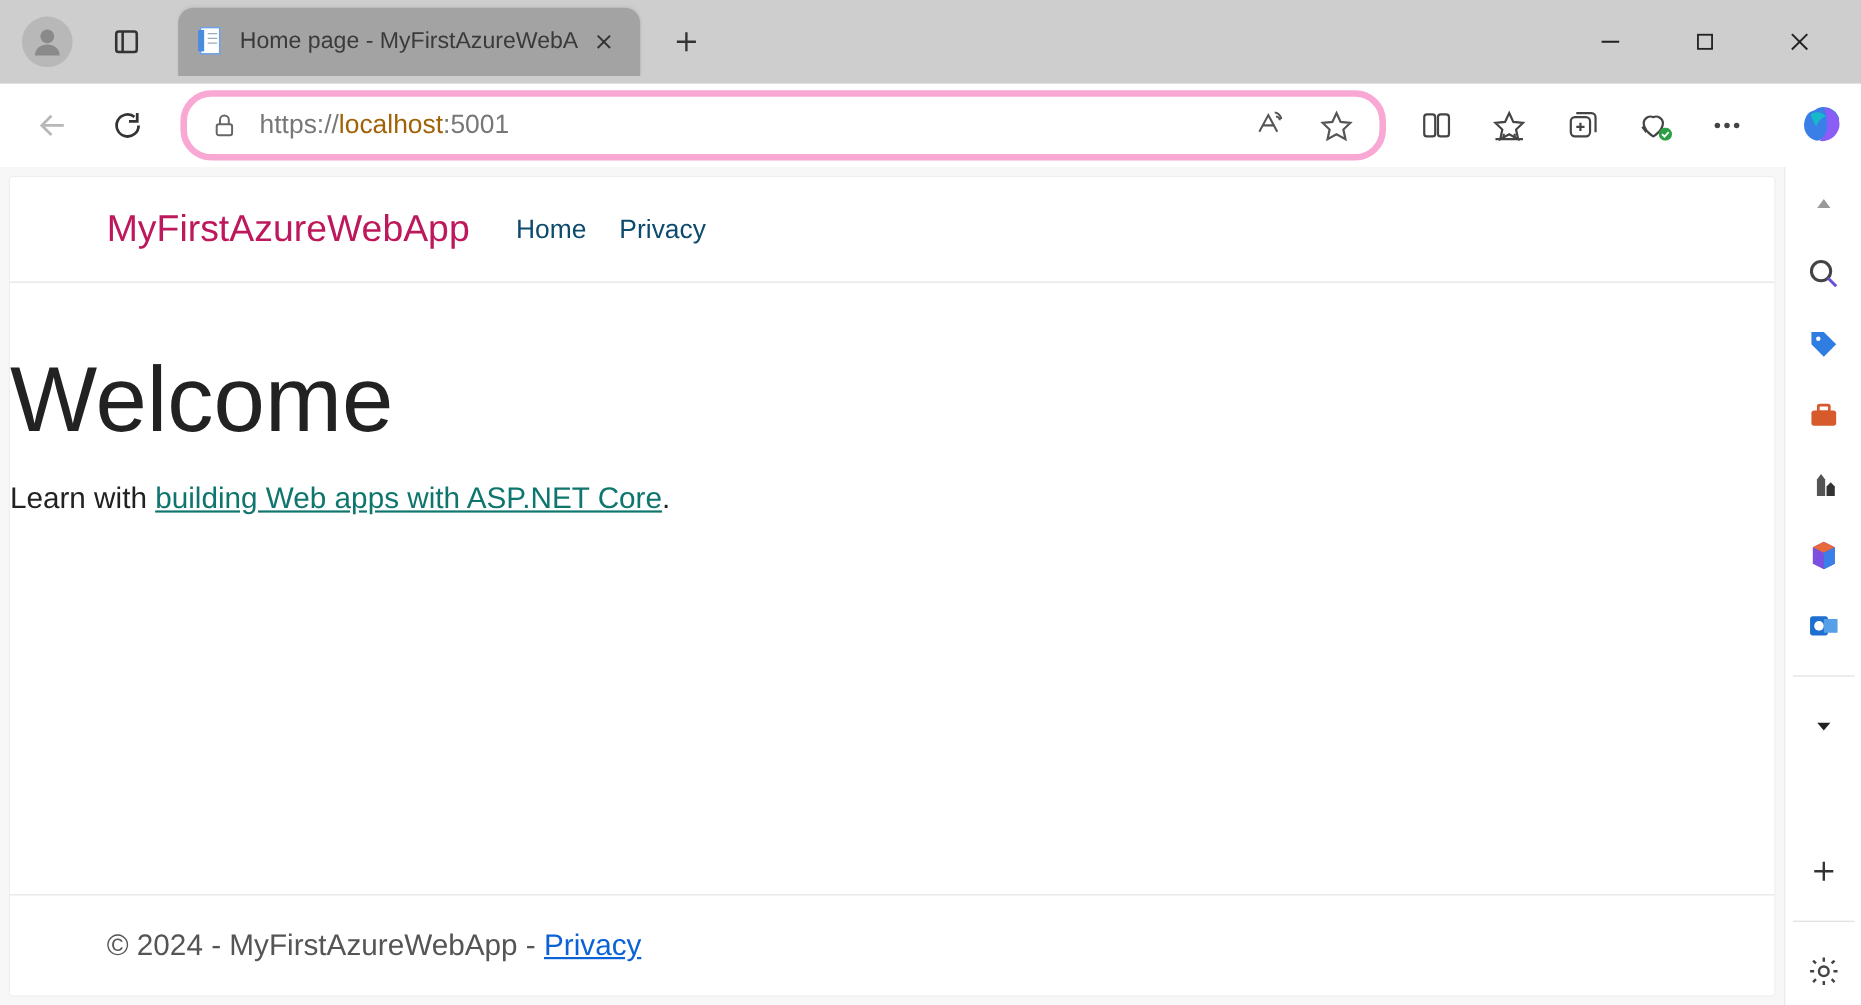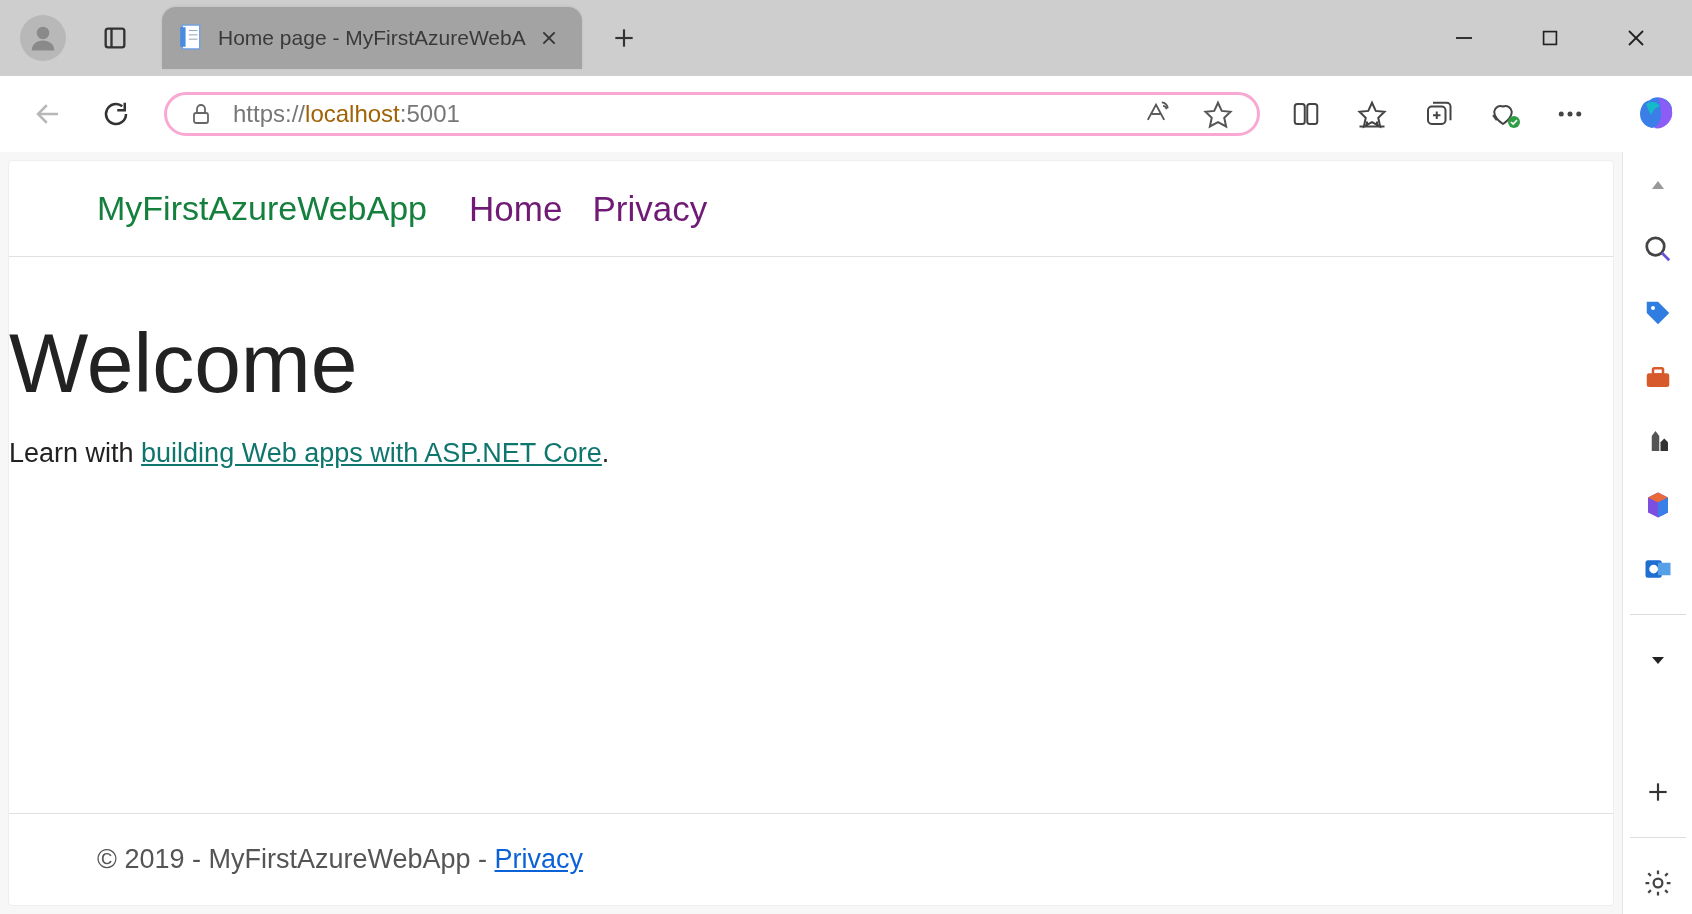--- a/index.html
+++ b/index.html
@@ -89,22 +89,22 @@
     }
     .nav-btn {
       width: 44px; height:44px;
       display:flex; align-items:center; justify-content:center;
       color:#333;
       margin: 0 12px;
     }
     .nav-btn.disabled { opacity: .35; }
     .addrbar {
       flex: 1;
-      height: 44px;
-      border: 3px solid #f9a8d4;
+      height: 64px;
+      border: 6px solid #f9a8d4;
       border-radius: 28px;
       display:flex;
       align-items:center;
       padding: 0 22px;
       margin: 0 14px;
       background:#fff;
     }
     .lock-icon { width:26px; color:#555; margin-right:18px; display:flex;}
     .url {
       font-size: 24px;
@@ -147,27 +147,27 @@
     .navbar {
       height: 96px;
       border-bottom:1px solid #e1e1e1;
       display:flex;
       align-items:center;
       padding: 0 88px;
       gap: 30px;
     }
     .brand {
       font-size: 34px;
-      color: #15803d;
+      color: #be185d;
       font-weight: 400;
       margin-right: 12px;
     }
     .navlink {
-      font-size: 35px;
-      color:#701a75;
+      font-size: 24px;
+      color:#0c4a6e;
       cursor:pointer;
     }
     .hero {
       padding-top: 58px;
     }
     .hero h1 {
       font-size: 84px;
       font-weight: 300;
       color:#222;
     }
@@ -360,21 +360,21 @@
         <span class="navlink">Privacy</span>
       </div>
       <div class="hero">
         <h1>Welcome</h1>
         <p>
           <span>Learn with </span><a href="#">building Web apps with ASP.NET Core</a><span>.</span>
         </p>
       </div>
       <div style="flex:1"></div>
       <div class="footer">
-        <span>© 2019 - MyFirstAzureWebApp - </span><a href="#">Privacy</a>
+        <span>© 2024 - MyFirstAzureWebApp - </span><a href="#">Privacy</a>
       </div>
     </div>
   </div>
 
   <div class="sidebar">
     <div class="side-icon">
       <svg viewBox="0 0 16 16" width="16" height="16" fill="#999">
           <polygon points="8 4 14 12 2 12"></polygon>
         </svg>
     </div>

